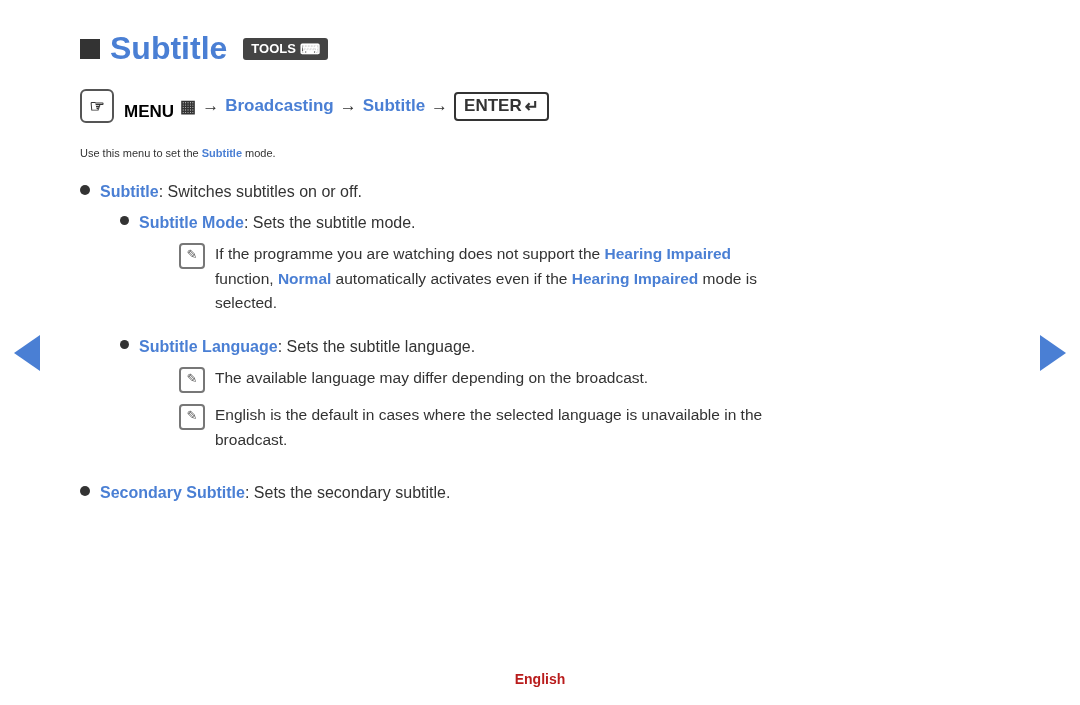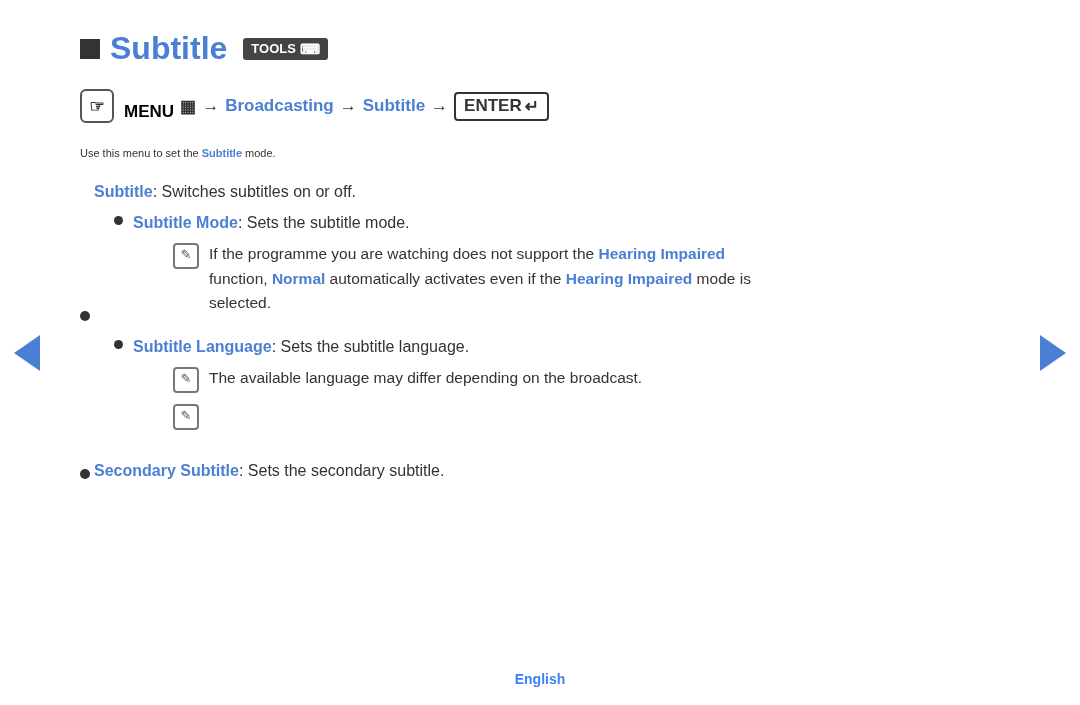--- a/index.html
+++ b/index.html
@@ -164,22 +164,22 @@
 
     
     .bullet-list {
       list-style: none;
       padding: 0;
       margin: 0;
     }
 
     .bullet-item {
       display: flex;
-      align-items: center;
-      gap: 4px;
+      align-items: flex-start;
+      gap: 10px;
       margin-bottom: 10px;
       font-size: 16px;
       line-height: 1.6;
     }
 
     .bullet-dot {
       width: 10px;
       height: 10px;
       border-radius: 50%;
       background: #333;
@@ -261,21 +261,21 @@
     }
 
     
     .footer {
       position: absolute;
       bottom: 18px;
       left: 50%;
       transform: translateX(-50%);
       font-size: 14px;
       font-weight: bold;
-      color: #3b82f6;
+      color: #b91c1c;
     }
   </style>
 </head>
 <body>
 
 <div class="nav-arrow-left">
   <div class="arrow-shape-left"></div>
 </div>
 
 <div class="nav-arrow-right">
@@ -343,20 +343,21 @@
             <div class="sub-bullet-content">
               <span class="blue-link">Subtitle Language</span><span>: Sets the subtitle language.</span>
               
               <ul class="note-list">
                 <li class="note-item">
                   <span class="note-icon">✎</span>
                   <span class="note-content">The available language may differ depending on the broadcast.</span>
                 </li>
                 <li class="note-item">
                   <span class="note-icon">✎</span>
+                  <span class="note-content">English is the default in cases where the selected language is unavailable in the broadcast.</span>
                 </li>
               </ul>
             </div>
           </li>
         </ul>
       </div>
     </li>
 
 
     <li class="bullet-item">

